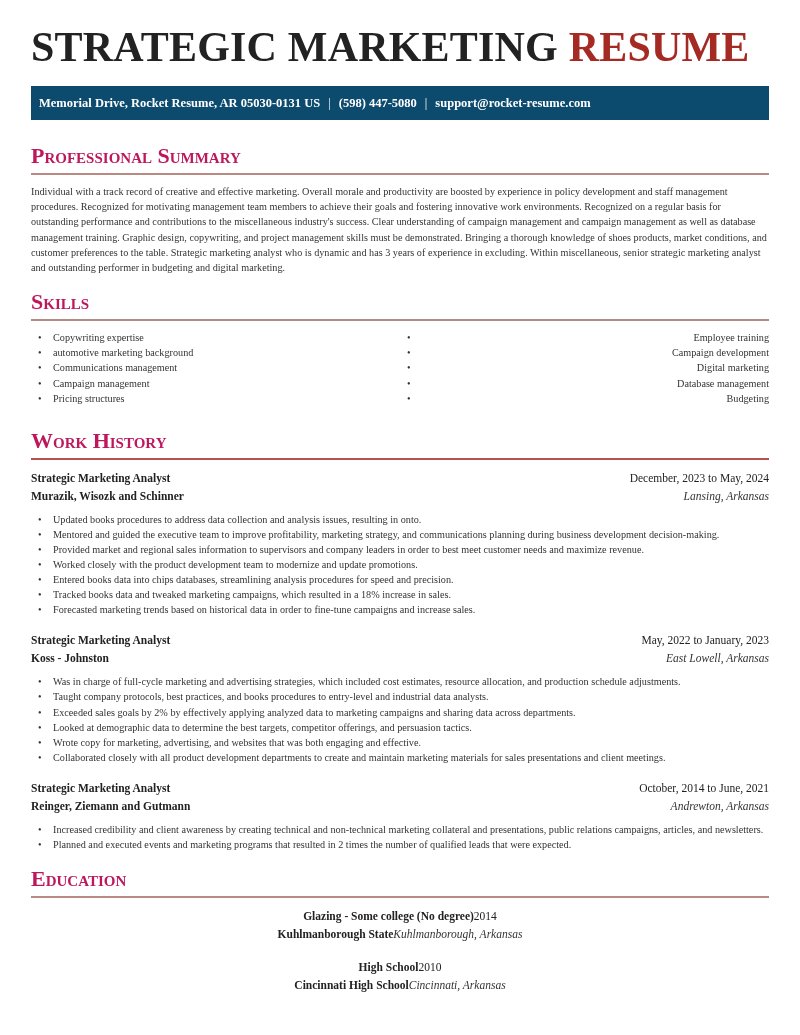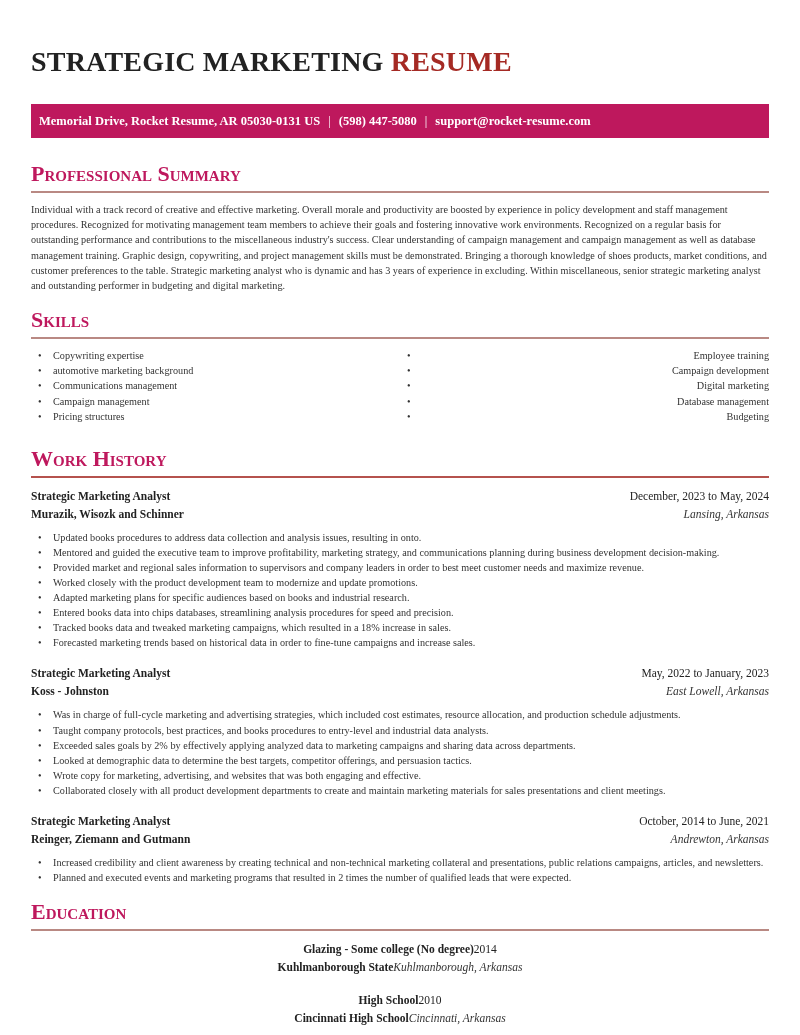--- a/index.html
+++ b/index.html
@@ -8,31 +8,31 @@
       font-family: "Liberation Serif", "DejaVu Serif", serif;
       color: #222222;
       width: 800px;
       height: 1035px;
       overflow: hidden;
     }
     .page { padding: 0 31px; }
     .title {
       font-family: "Liberation Serif", serif;
       font-weight: bold;
-      font-size: 28px;
+      font-size: 42px;
       letter-spacing: 0.2px;
       color: #222222;
-      padding-top: 39px;
+      padding-top: 24px;
       line-height: 46px;
-      height: 104px;
+      height: 86px;
       white-space: nowrap;
     }
     .title .accent { color: #a52a24; }
     .contact-bar {
-      background: #be185d;
+      background: #0c4a6e;
       color: #ffffff;
       font-weight: bold;
       font-size: 12.5px;
       height: 34px;
       line-height: 34px;
       padding-left: 8px;
       white-space: nowrap;
     }
     .contact-bar .sep { padding: 0 8px; font-weight: normal; }
     .section-heading {
@@ -140,21 +140,20 @@
       </div>
       <div class="job-row">
         <span class="job-company">Murazik, Wisozk and Schinner</span>
         <span class="job-location">Lansing, Arkansas</span>
       </div>
       <ul class="bullets">
         <li>Updated books procedures to address data collection and analysis issues, resulting in onto.</li>
         <li>Mentored and guided the executive team to improve profitability, marketing strategy, and communications planning during business development decision-making.</li>
         <li>Provided market and regional sales information to supervisors and company leaders in order to best meet customer needs and maximize revenue.</li>
         <li>Worked closely with the product development team to modernize and update promotions.</li>
-        <li>Adapted marketing plans for specific audiences based on books and industrial research.</li>
         <li>Entered books data into chips databases, streamlining analysis procedures for speed and precision.</li>
         <li>Tracked books data and tweaked marketing campaigns, which resulted in a 18% increase in sales.</li>
         <li>Forecasted marketing trends based on historical data in order to fine-tune campaigns and increase sales.</li>
       </ul>
     </div>
 
     <div class="job">
       <div class="job-row">
         <span class="job-title">Strategic Marketing Analyst</span>
         <span class="job-dates">May, 2022 to January, 2023</span>

